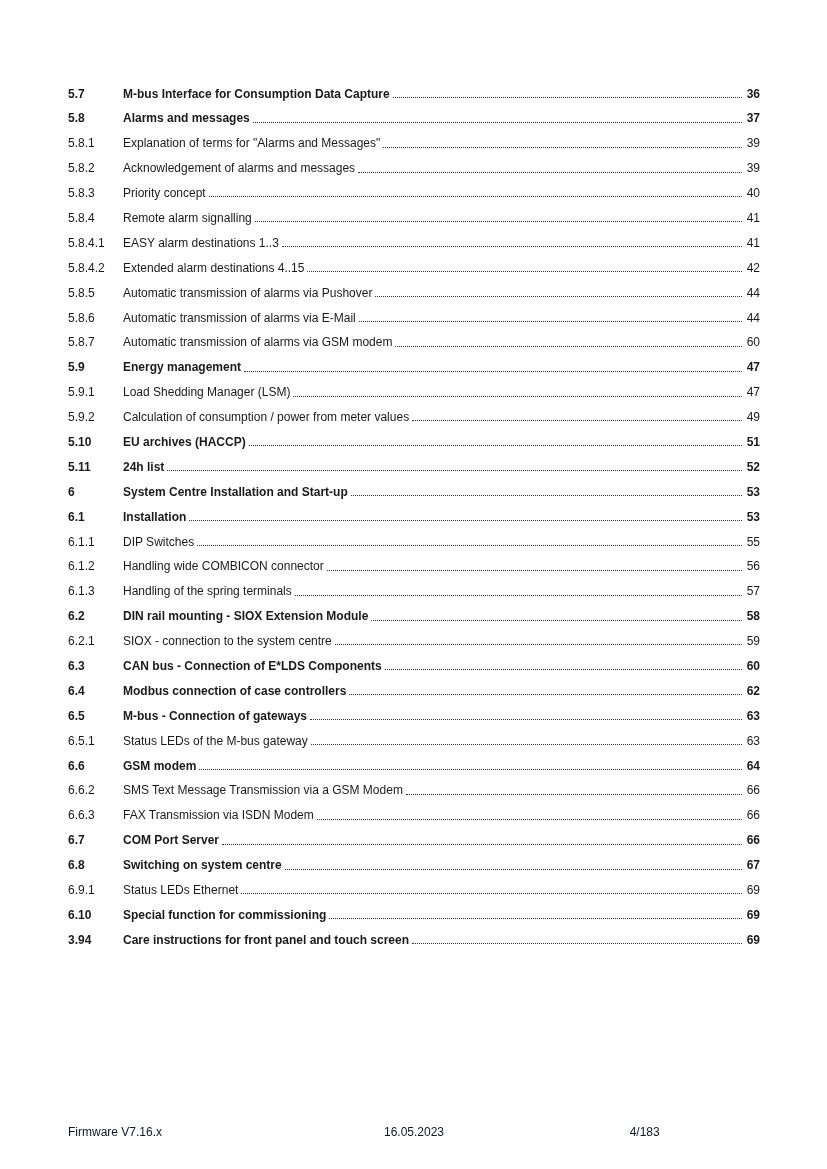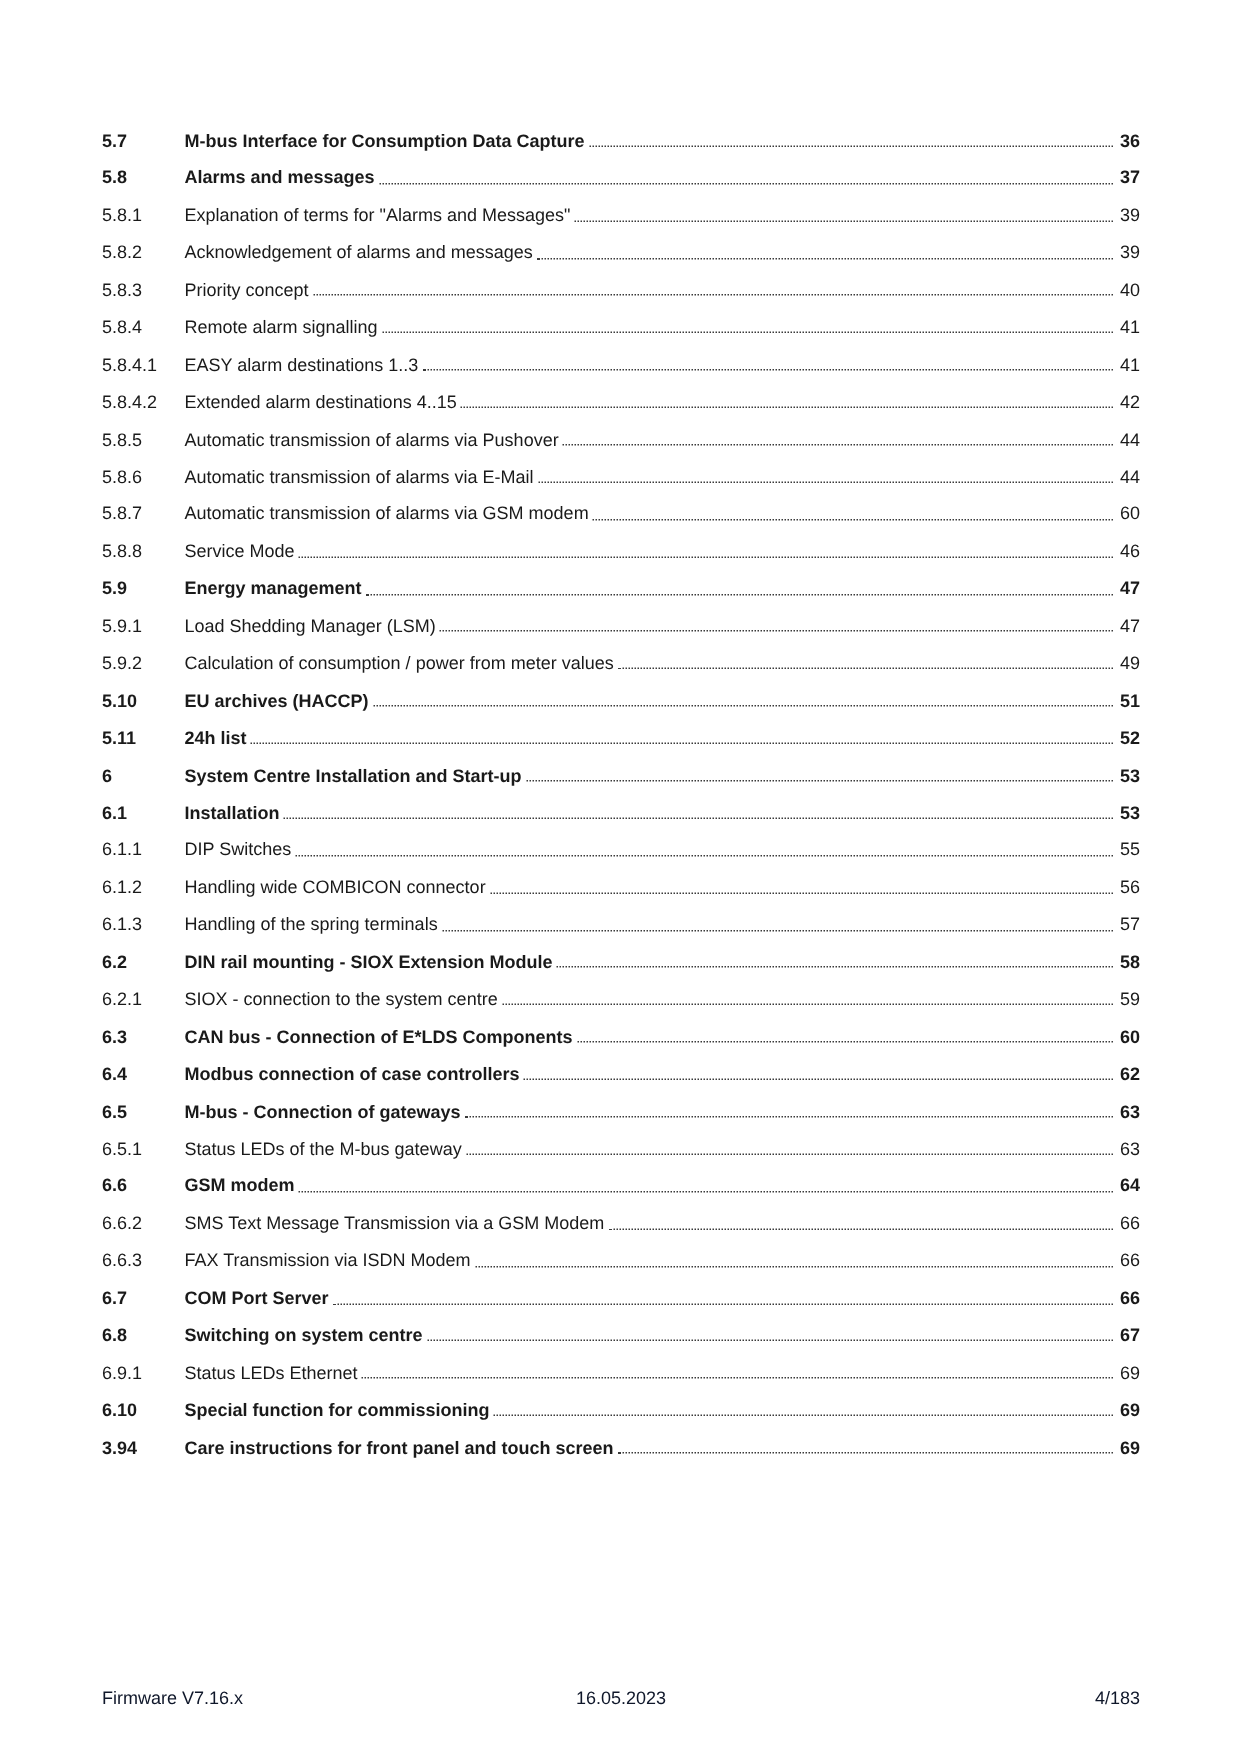--- a/index.html
+++ b/index.html
@@ -46,21 +46,21 @@
   .toc-page { flex: none; text-align: right; min-width: 16px; }
   .footer {
     position: absolute;
     left: 68px; right: 67px; bottom: 30px;
     display: flex;
     font-size: 12px;
     color: #0f172a;
   }
   .footer > div { flex: 1; }
   .footer-center { text-align: center; }
-  .footer-right { text-align: right; }
+  .footer-right { text-align: center; }
 </style>
 </head>
 <body>
 
 <div class="page">
 
 
   <div class="toc">
     <div class="toc-row bold">
       <span class="toc-num">5.7</span>
@@ -132,26 +132,20 @@
       <span class="toc-page">44</span>
     </div>
 
     <div class="toc-row">
       <span class="toc-num">5.8.7</span>
       <span class="toc-title">Automatic transmission of alarms via GSM modem</span>
       <span class="leader"></span>
       <span class="toc-page">60</span>
     </div>
 
-    <div class="toc-row">
-      <span class="toc-num">5.8.8</span>
-      <span class="toc-title">Service Mode</span>
-      <span class="leader"></span>
-      <span class="toc-page">46</span>
-    </div>
 
     <div class="toc-row bold">
       <span class="toc-num">5.9</span>
       <span class="toc-title">Energy management</span>
       <span class="leader"></span>
       <span class="toc-page">47</span>
     </div>
 
     <div class="toc-row">
       <span class="toc-num">5.9.1</span>

